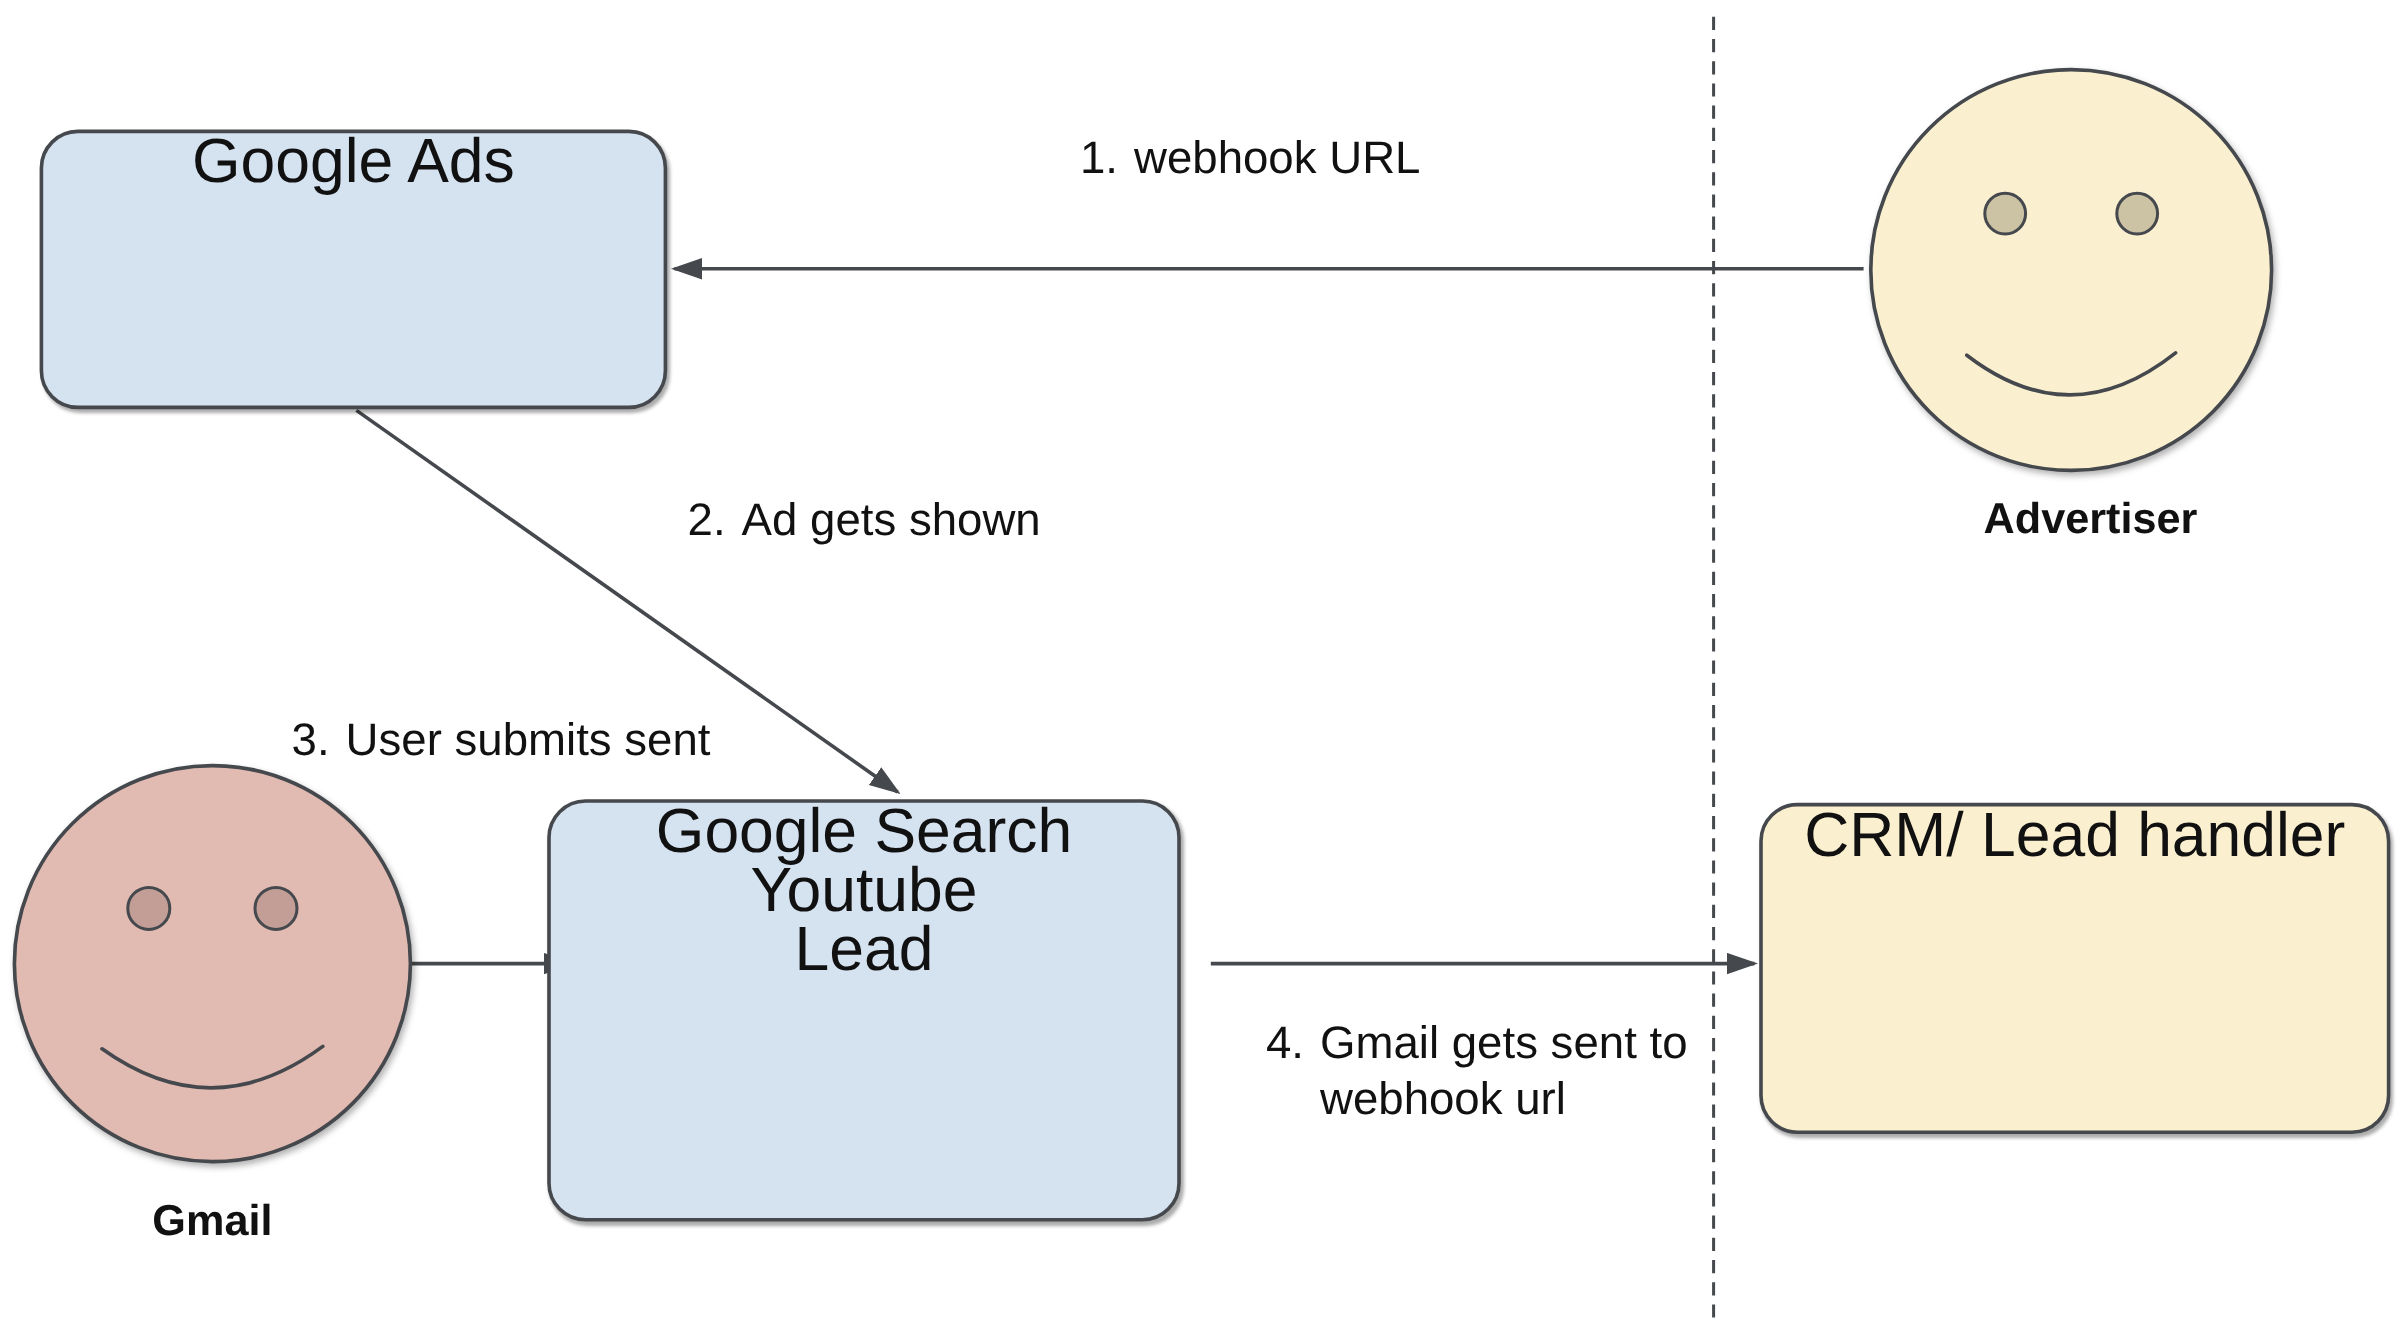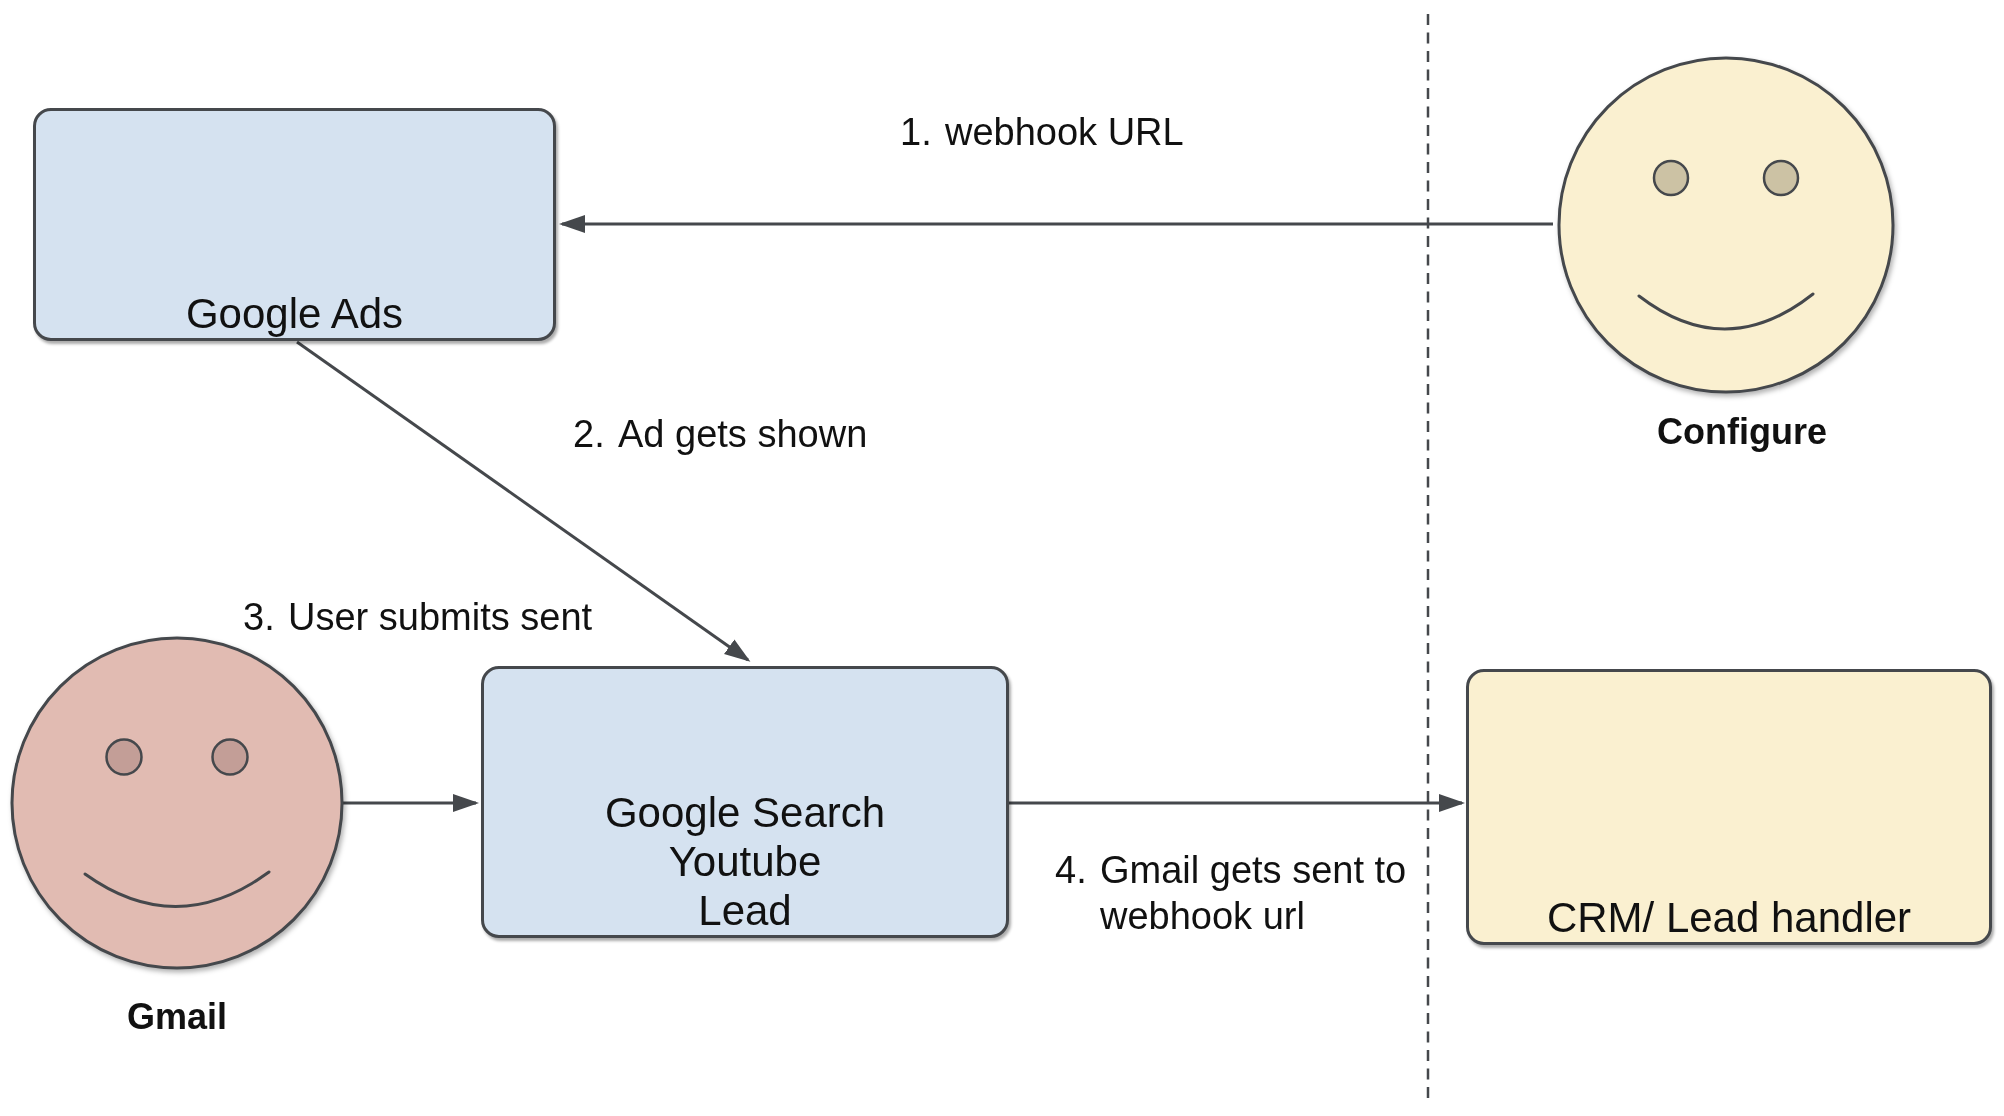--- a/index.html
+++ b/index.html
@@ -34,32 +34,32 @@
   .eye-adv{fill:var(--adv-eye);stroke:var(--stroke);stroke-width:2.5;}
   .eye-user{fill:var(--user-eye);stroke:var(--stroke);stroke-width:2.5;}
   .smile{stroke:var(--stroke);stroke-width:3;fill:none;stroke-linecap:round;}
   .shadowed{filter:drop-shadow(2px 3px 2.5px rgba(0,0,0,0.30));}
 
   
   .node{
     position:absolute;
     box-sizing:border-box;
     border:3px solid var(--stroke);
-    border-radius:18px;
+    border-radius:32px;
     box-shadow:2px 3px 3px rgba(0,0,0,0.33);
     display:flex;flex-direction:column;
-    align-items:center;justify-content:flex-end;
-    font-size:42px;line-height:49px;
+    align-items:center;justify-content:flex-start;
+    font-size:52px;line-height:49px;
     color:var(--text);
     text-align:center;
   }
   .node.blue{background:var(--node-blue);}
   .node.yellow{background:var(--node-yellow);}
   .node-google-ads{left:33px;top:108px;width:523px;height:233px;}
-  .node-surfaces{left:481px;top:666px;width:528px;height:272px;}
+  .node-surfaces{left:456px;top:666px;width:528px;height:352px;}
   .node-crm{left:1466px;top:669px;width:526px;height:276px;}
 
   
   .step-label{
     position:absolute;
     display:flex;
     color:var(--text);
     font-size:38px;line-height:46px;
     white-space:nowrap;
   }
@@ -154,16 +154,16 @@
   </div>
 
   <div class="step-label step-4">
     <span class="num">4.</span>
     <span class="lines">
       <span>Gmail gets sent to</span>
       <span>webhook url</span>
     </span>
   </div>
 
-  <div class="actor-name name-advertiser">Configure</div>
+  <div class="actor-name name-advertiser">Advertiser</div>
   <div class="actor-name name-user">Gmail</div>
 
 </div>
 
 </body></html>

